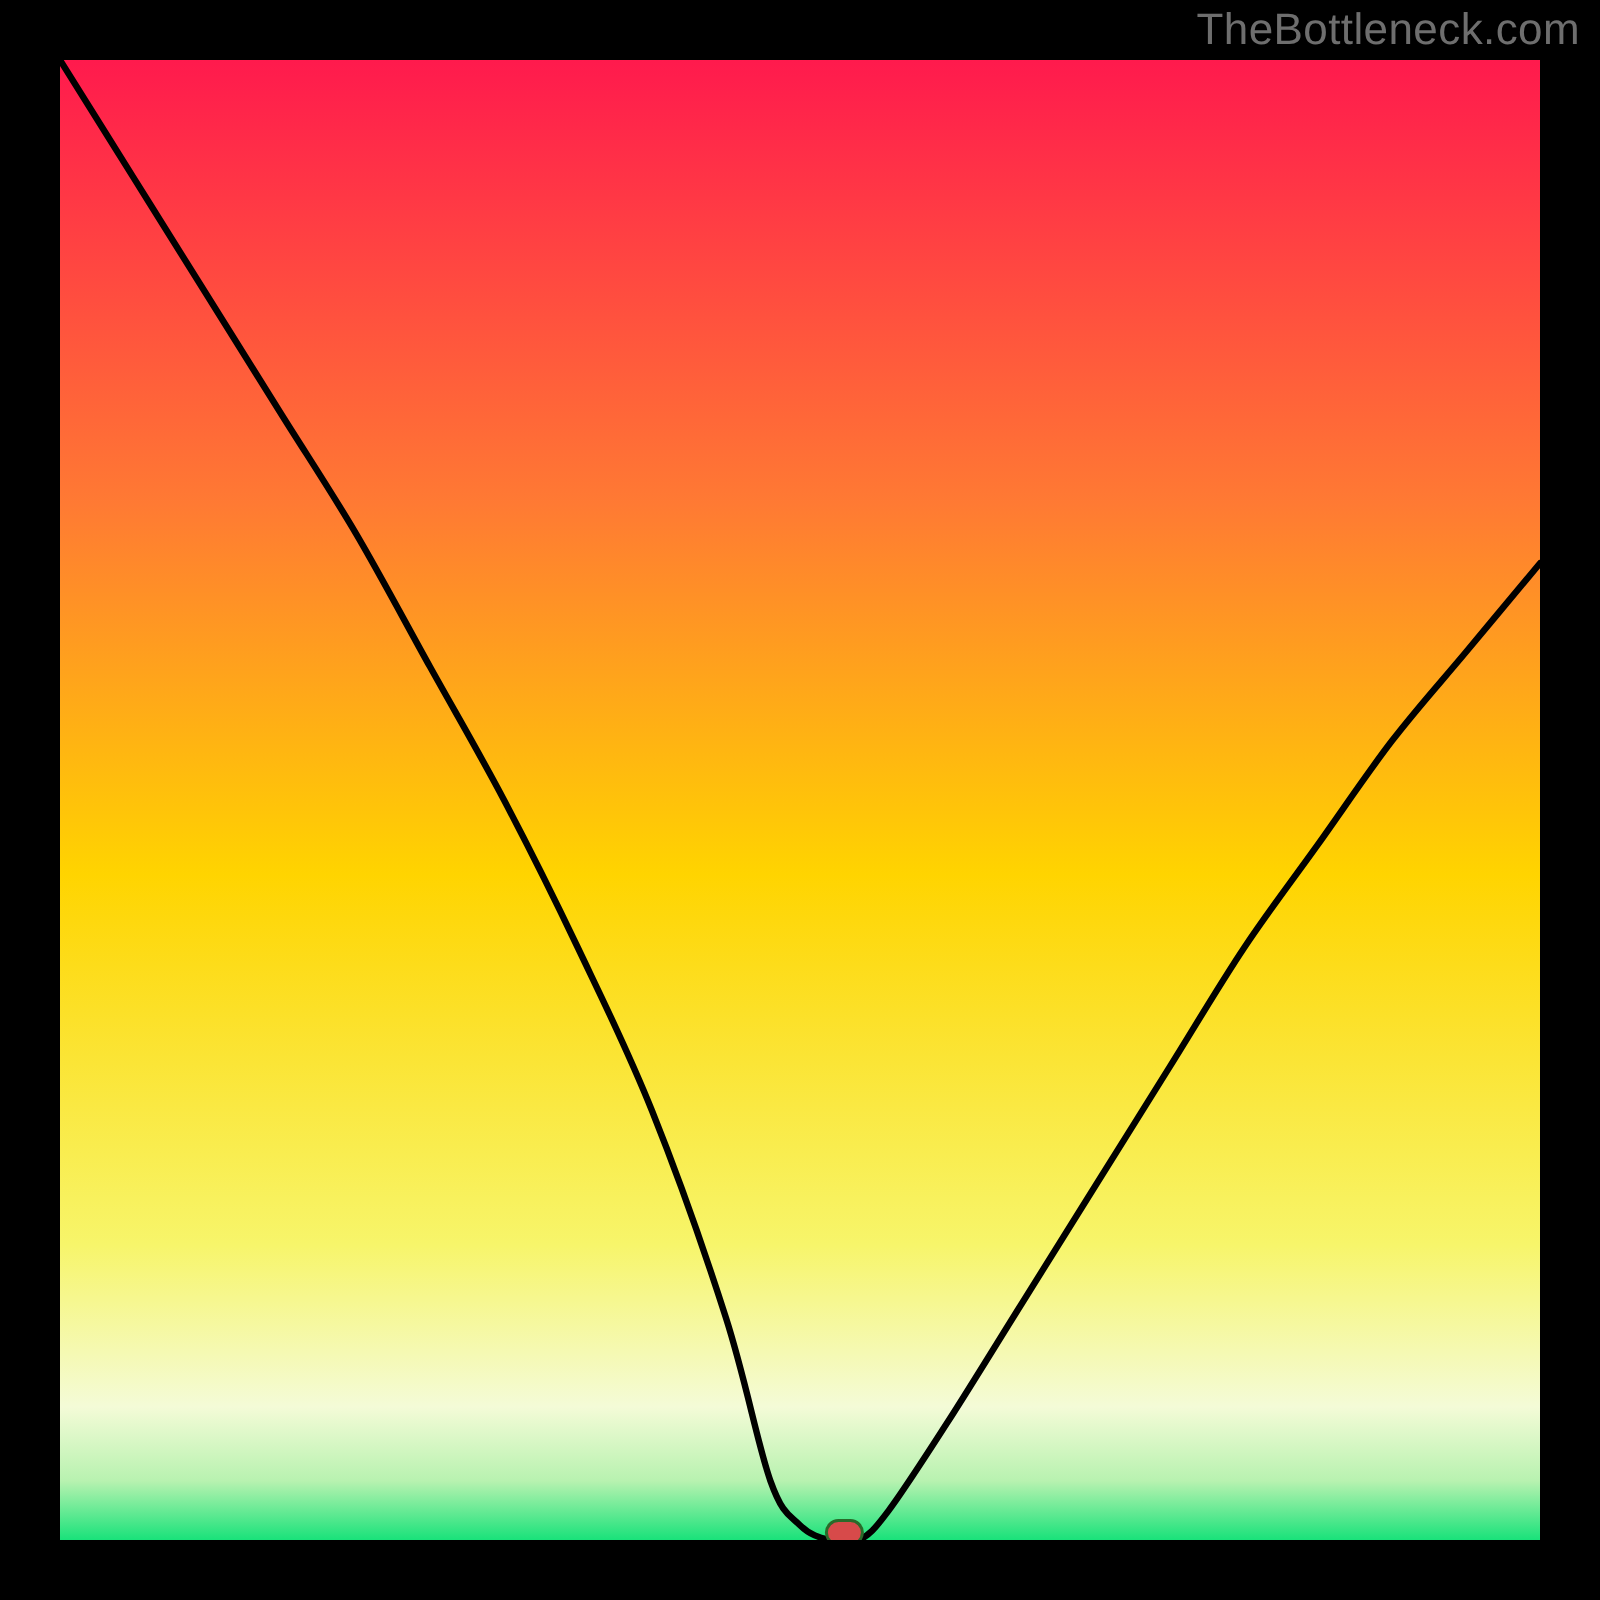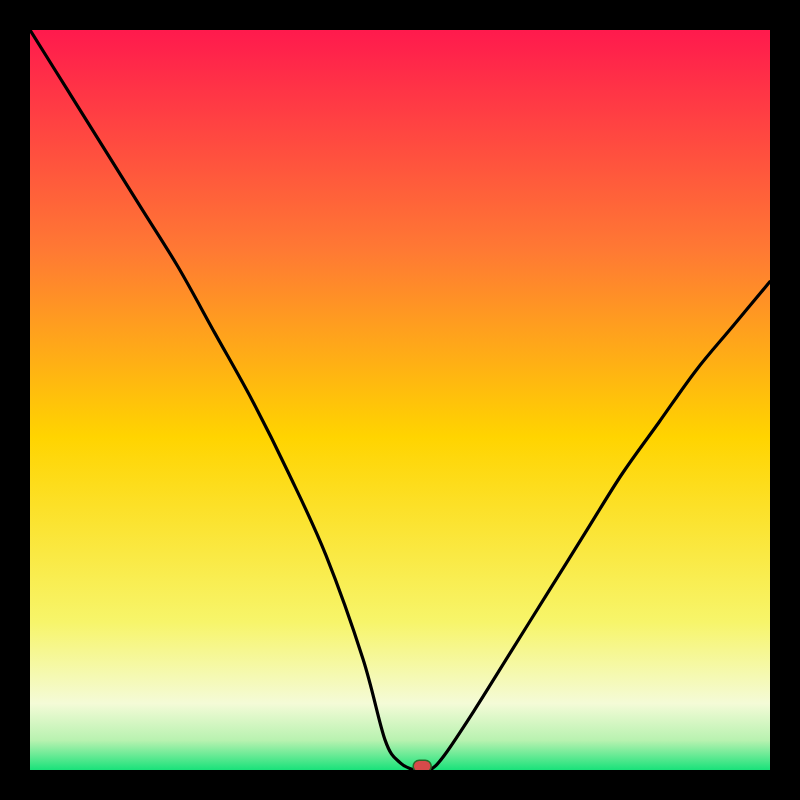--- a/index.html
+++ b/index.html
@@ -36,20 +36,21 @@
     width: 740px;
     height: 740px;
   }
   svg { display: block; }
 </style>
 </head>
 <body>
 
 <div class="frame">
 
+  <div class="watermark">TheBottleneck.com</div>
 
   <div class="plot">
     <svg id="chart-svg" width="740" height="740" viewBox="0 0 740 740">
       <defs>
         <linearGradient id="bg-grad" x1="0" y1="0" x2="0" y2="1">
             <stop offset="0%" stop-color="#ff1a4d"></stop>
             <stop offset="30%" stop-color="#ff7a33"></stop>
             <stop offset="55.00000000000001%" stop-color="#ffd400"></stop>
             <stop offset="80%" stop-color="#f7f56a"></stop>
             <stop offset="91%" stop-color="#f4fbd7"></stop>

